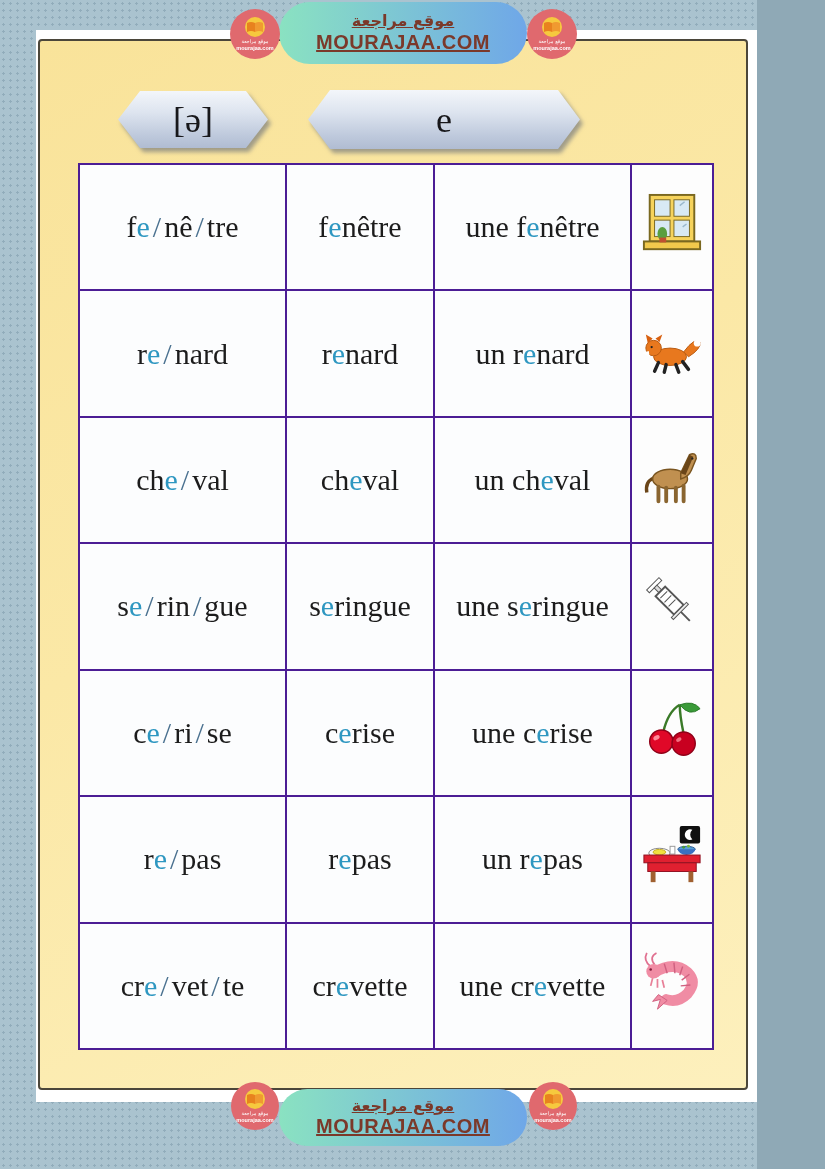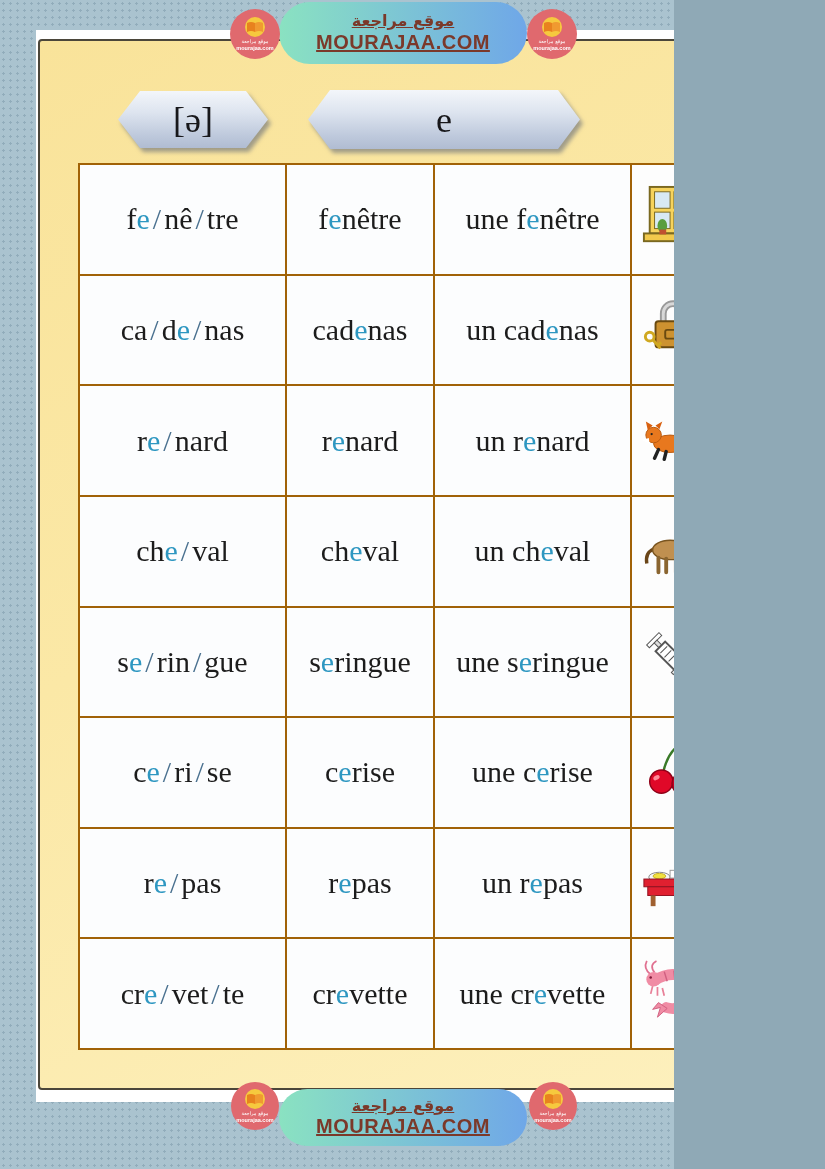--- a/index.html
+++ b/index.html
@@ -1,18 +1,18 @@
 <!DOCTYPE html>
 <html lang="fr" style="--highlight-e: #2e97c1; --slash: #49708f; --brand-text: #7b392a; --badge-bg: #e0696e; --pill-start: #8ae2c1; --pill-end: #6fa7e8; --card-bg: #fbe8a6; --page-bg: #aac3cf;"><head>
 <meta charset="utf-8">
 <style>
   * { margin:0; padding:0; box-sizing:border-box; }
   html,body { background:#8fa9b6; }
   .page {
-    position:relative; width:674px; height:1169px; overflow:hidden;
+    position:relative; width:757px; height:1169px; overflow:hidden;
     background-color:var(--page-bg,#aac3cf);
     background-image:radial-gradient(rgba(55,92,112,.22) 1px, transparent 1.4px);
     background-size:7px 7px;
     font-family:"Liberation Serif", serif;
   }
   .sheet { position:absolute; left:36px; top:30px; width:736px; height:1072px; background:#ffffff; z-index:1; }
   .card  { position:absolute; left:38px; top:39px; width:710px; height:1051px; z-index:2;
            background:linear-gradient(150deg,#f9e39a 0%, var(--card-bg,#fbe8a6) 45%, #fdf0bd 100%);
            border:2px solid #4b463a; border-radius:4px; }
 
@@ -46,21 +46,21 @@
   .banner { width:100%; height:100%;
             clip-path:polygon(22px 0, calc(100% - 22px) 0, 100% 50%, calc(100% - 22px) 100%, 22px 100%, 0 50%);
             background:linear-gradient(180deg,#f3f6fa 0%, #dde4ef 38%, #bec9dc 78%, #b0bcd2 100%);
             display:flex; align-items:center; justify-content:center;
             font-size:36px; color:#17171a; }
 
   
   .phonics-table { position:absolute; z-index:5; left:78px; top:163px; width:634px; height:887px;
                    border-collapse:collapse; table-layout:fixed; background:#fcfdfe;
                    font-size:30px; color:#1c1c1c; }
-  .phonics-table td { border:2px solid #a16207; text-align:center; vertical-align:middle;
+  .phonics-table td { border:2px solid #4c1d95; text-align:center; vertical-align:middle;
                       padding:0; white-space:nowrap; overflow:hidden; }
   .phonics-table tr { height:73.9px; }
   .hl    { color:var(--highlight-e,#2e97c1); }
   .slash { color:var(--slash,#49708f); margin:0 3px; }
   .img-cell { background:#fdfdfd; }
   .pict  { display:inline-flex; align-items:center; justify-content:center; }
   .pict svg { width:66px; height:62px; display:block; }
 </style>
 </head>
 <body>
@@ -121,35 +121,20 @@
               <svg viewBox="0 0 64 64">
                 <rect x="9" y="2" width="46" height="48" fill="#f6d35c" stroke="#7a6820" stroke-width="2"></rect>
                 <rect x="14" y="7" width="16" height="17" fill="#d8e9f4" stroke="#7a6820"></rect>
                 <rect x="34" y="7" width="16" height="17" fill="#d8e9f4" stroke="#7a6820"></rect>
                 <rect x="14" y="28" width="16" height="17" fill="#d8e9f4" stroke="#7a6820"></rect>
                 <rect x="34" y="28" width="16" height="17" fill="#d8e9f4" stroke="#7a6820"></rect>
                 <path d="M40 13l5-4M43 35l4-3" stroke="#9ab8cc" stroke-width="1.5"></path>
                 <rect x="3" y="50" width="58" height="8" fill="#f2c94c" stroke="#7a6820" stroke-width="2"></rect>
                 <ellipse cx="22" cy="42" rx="5" ry="7" fill="#5a9e3e"></ellipse>
                 <rect x="19" y="46" width="7" height="5" fill="#c05030"></rect>
-              </svg>
-            </span></td>
-        </tr>
-        <tr>
-          <td>ca<span class="slash">/</span>d<span class="hl">e</span><span class="slash">/</span>nas</td>
-          <td>cad<span class="hl">e</span>nas</td>
-          <td>un cad<span class="hl">e</span>nas</td>
-          <td class="img-cell"><span class="pict">
-              <svg viewBox="0 0 64 64">
-                <path d="M23 28v-9a10 10 0 0 1 20 0v9" fill="none" stroke="#9a9a9a" stroke-width="7"></path>
-                <path d="M23 28v-9a10 10 0 0 1 20 0v9" fill="none" stroke="#d8d8d8" stroke-width="3"></path>
-                <rect x="15" y="27" width="36" height="27" rx="3" fill="#cd9230" stroke="#6a4a10" stroke-width="2"></rect>
-                <rect x="25" y="36" width="16" height="9" rx="2" fill="none" stroke="#6a4a10" stroke-width="2"></rect>
-                <circle cx="9" cy="43" r="4.5" fill="none" stroke="#d0a820" stroke-width="3"></circle>
-                <path d="M12 46l8 9M17 52l4-3" stroke="#d0a820" stroke-width="3" fill="none"></path>
               </svg>
             </span></td>
         </tr>
         <tr>
           <td>r<span class="hl">e</span><span class="slash">/</span>nard</td>
           <td>r<span class="hl">e</span>nard</td>
           <td>un r<span class="hl">e</span>nard</td>
           <td class="img-cell"><span class="pict">
               <svg viewBox="0 0 64 64">
                 <path d="M44 34q12-16 17-10 1 7-12 15z" fill="#e8781e" stroke="#b85a10"></path>

